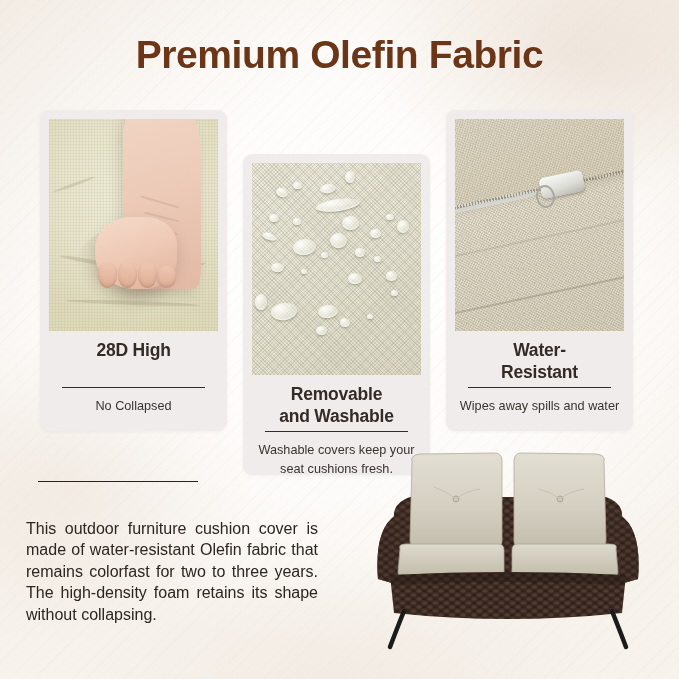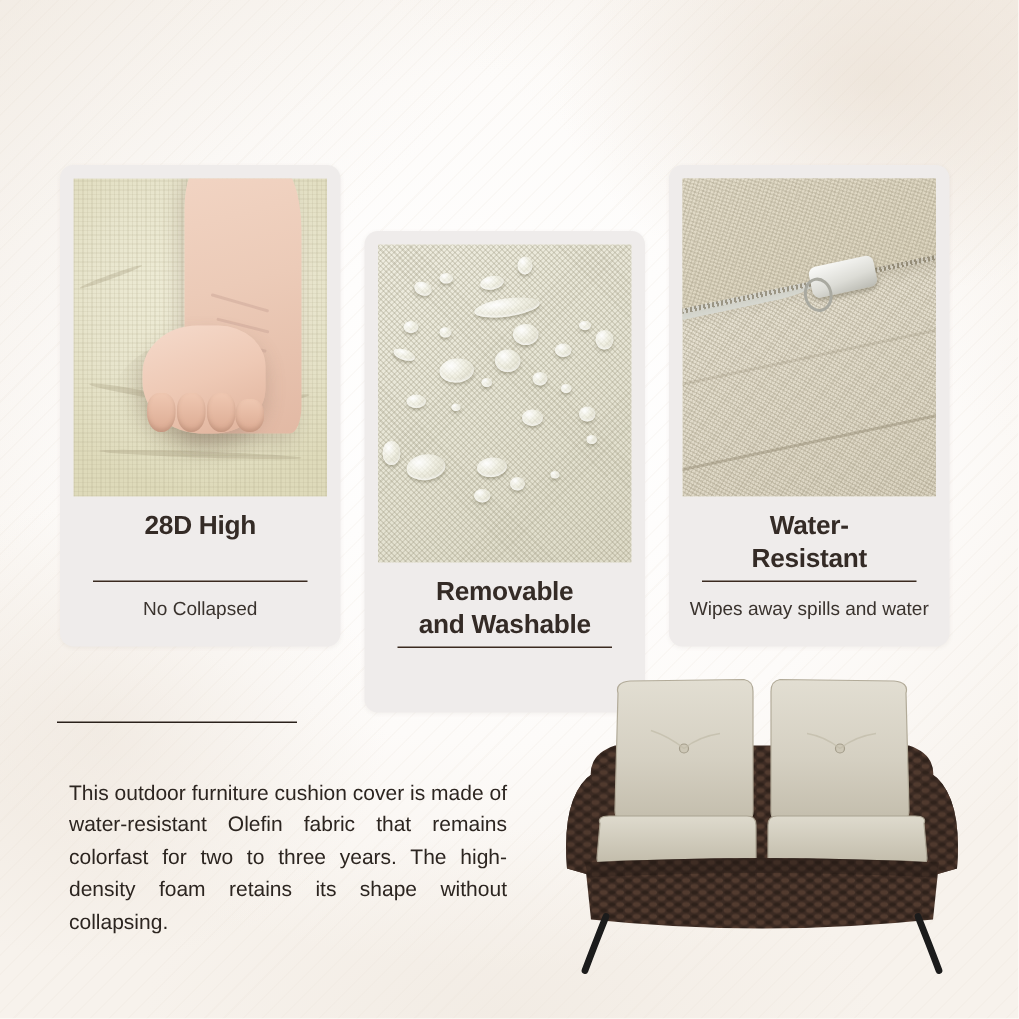--- a/index.html
+++ b/index.html
@@ -275,24 +275,24 @@
     position: absolute;
     left: 38px;
     top: 481px;
     width: 160px;
     height: 0;
     border-top: 1.8px solid #2a211b;
     z-index: 4;
   }
   #body-copy {
     position: absolute;
-    left: 46px;
+    left: 26px;
     top: 518px;
     width: 292px;
-    font-size: 14px;
+    font-size: 16px;
     line-height: 21.4px;
     color: #2c2520;
     text-align: justify;
     z-index: 4;
   }
 
   
   #sofa {
     position: absolute;
     left: 372px;
@@ -300,20 +300,21 @@
     width: 272px;
     height: 206px;
     z-index: 3;
   }
 </style>
 </head>
 <body>
 
 <div id="page">
 
+  <div id="title">Premium Olefin Fabric</div>
 
   <div class="card" id="card-1">
     <div class="card-photo">
       <div class="ph-cushion">
         <div class="weave"></div>
         <div class="dent"></div>
         <div class="crease c4"></div>
         <div class="crease c1"></div>
         <div class="crease c2"></div>
         <div class="crease c3"></div>
@@ -369,20 +370,21 @@
         <div class="drop" style="left:52%;top:73%;width:10px;height:9px;"></div>
         <div class="drop" style="left:38%;top:77%;width:11px;height:9px;"></div>
         <div class="drop" style="left:68%;top:71%;width:6px;height:5px;"></div>
       </div>
     </div>
     <div class="card-title">
       <span>Removable</span><br>
       <span>and Washable</span>
     </div>
     <div class="card-rule"></div>
+    <div class="card-sub">Washable covers keep your seat cushions fresh.</div>
   </div>
 
   <div class="card" id="card-3">
     <div class="card-photo">
       <div class="ph-zip">
         <div class="mesh"></div>
         <div class="zip-seam" style="top:82%;"></div>
         <div class="zip-seam" style="top:55%;opacity:.5;"></div>
         <div class="zip-gap"></div>
         <div class="zip-teeth"></div>

